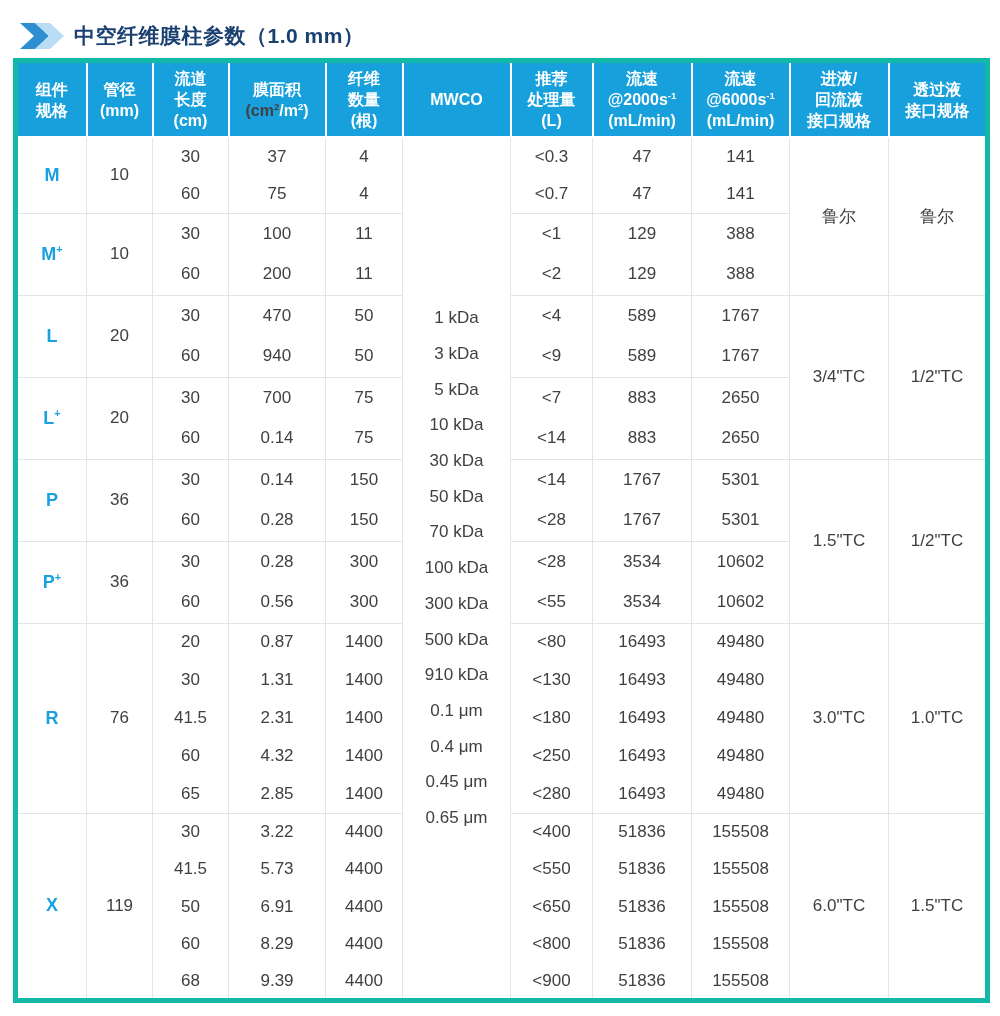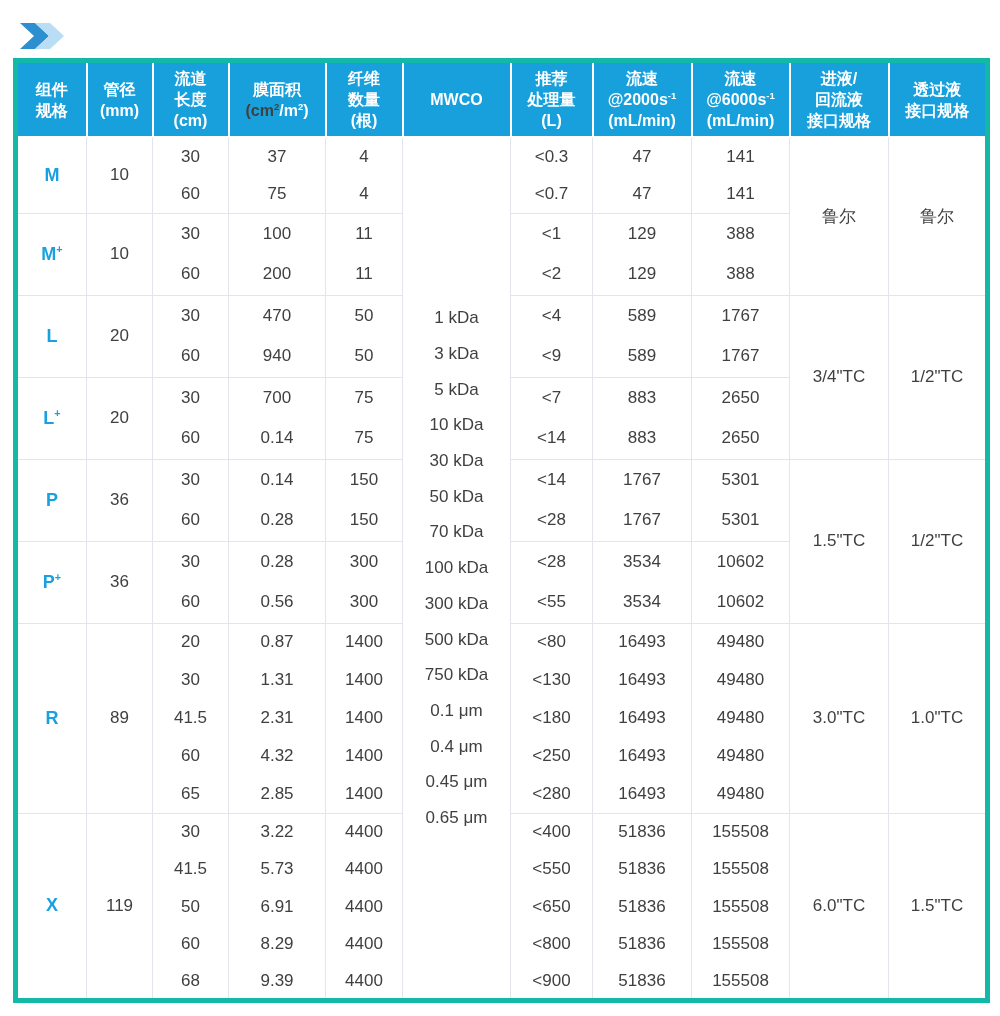--- a/index.html
+++ b/index.html
@@ -63,20 +63,21 @@
 </head>
 <body>
 
 <div class="title-bar">
   <span class="chevron-wrap">
     <svg width="46" height="28" viewBox="0 0 46 28">
       <polygon points="2,1 17,1 31,14 17,27 2,27 16,14" fill="#2d8fd0"></polygon>
       <polygon points="17,1 32,1 46,14 32,27 17,27 31,14" fill="#b9ddf5"></polygon>
     </svg>
   </span>
+  <span class="page-title">中空纤维膜柱参数（1.0 mm）</span>
 </div>
 
 <table class="spec-table">
   <colgroup id="cols">
       <col style="width: 71px;">
       <col style="width: 66px;">
       <col style="width: 76px;">
       <col style="width: 97px;">
       <col style="width: 77px;">
       <col style="width: 108px;">
@@ -151,21 +152,21 @@
             <div class="mwco-item">1 kDa</div>
             <div class="mwco-item">3 kDa</div>
             <div class="mwco-item">5 kDa</div>
             <div class="mwco-item">10 kDa</div>
             <div class="mwco-item">30 kDa</div>
             <div class="mwco-item">50 kDa</div>
             <div class="mwco-item">70 kDa</div>
             <div class="mwco-item">100 kDa</div>
             <div class="mwco-item">300 kDa</div>
             <div class="mwco-item">500 kDa</div>
-            <div class="mwco-item">750 kDa</div>
+            <div class="mwco-item">910 kDa</div>
             <div class="mwco-item">0.1 μm</div>
             <div class="mwco-item">0.4 μm</div>
             <div class="mwco-item">0.45 μm</div>
             <div class="mwco-item">0.65 μm</div>
           </div>
         </td>
         <td>&lt;0.3</td>
         <td>47</td>
         <td>141</td>
         <td rowspan="4">鲁尔</td>
@@ -268,21 +269,21 @@
       <tr style="height: 41px;">
         <td>60</td>
         <td>0.56</td>
         <td>300</td>
         <td>&lt;55</td>
         <td>3534</td>
         <td>10602</td>
       </tr>
       <tr class="group-start" style="height: 38px;">
         <td rowspan="5" class="spec-cell"><span>R</span></td>
-        <td rowspan="5">89</td>
+        <td rowspan="5">76</td>
         <td>20</td>
         <td>0.87</td>
         <td>1400</td>
         <td>&lt;80</td>
         <td>16493</td>
         <td>49480</td>
         <td rowspan="5">3.0"TC</td>
         <td rowspan="5">1.0"TC</td>
       </tr>
       <tr style="height: 38px;">

